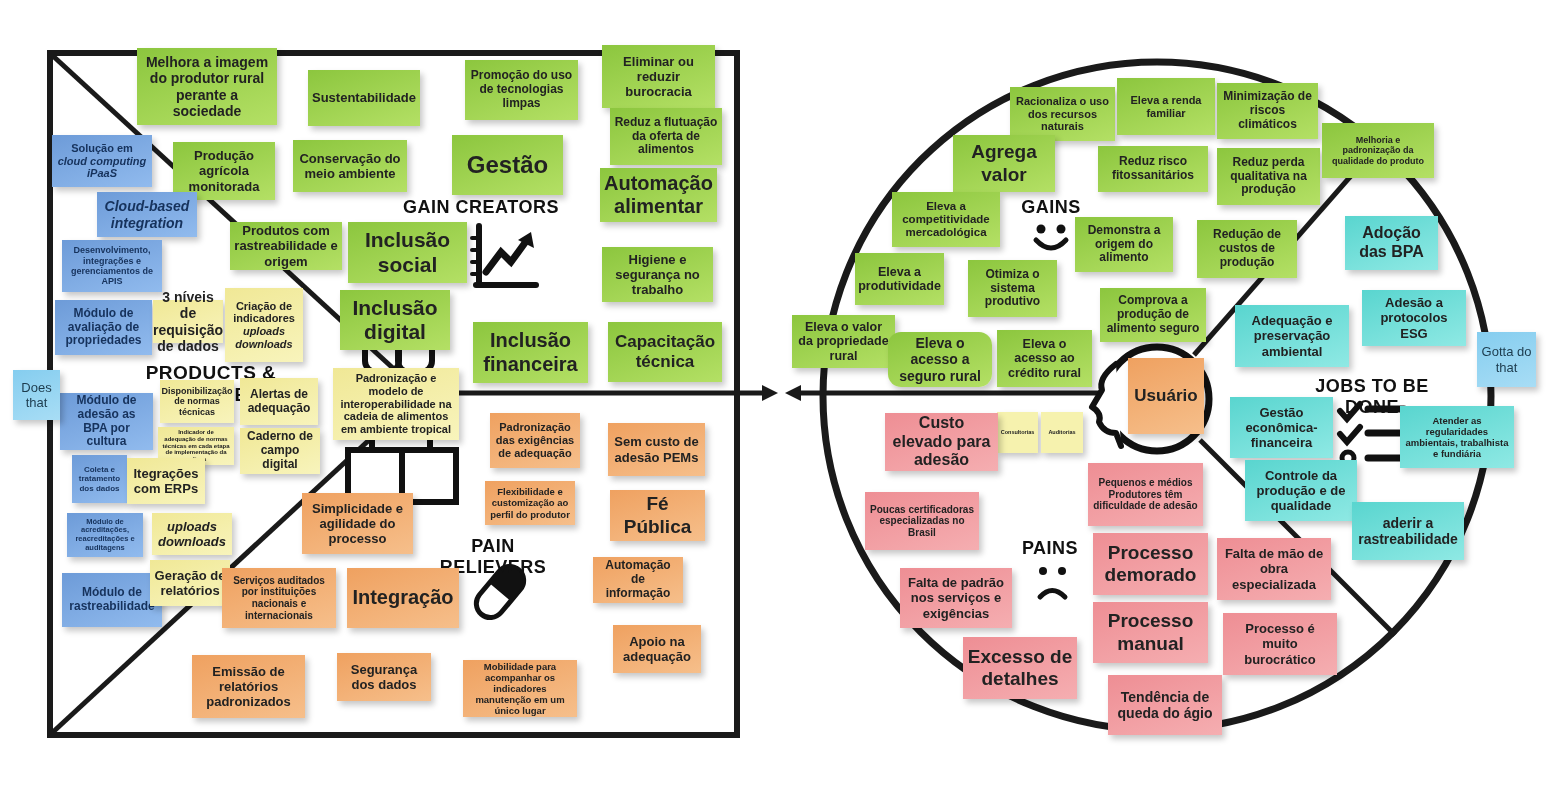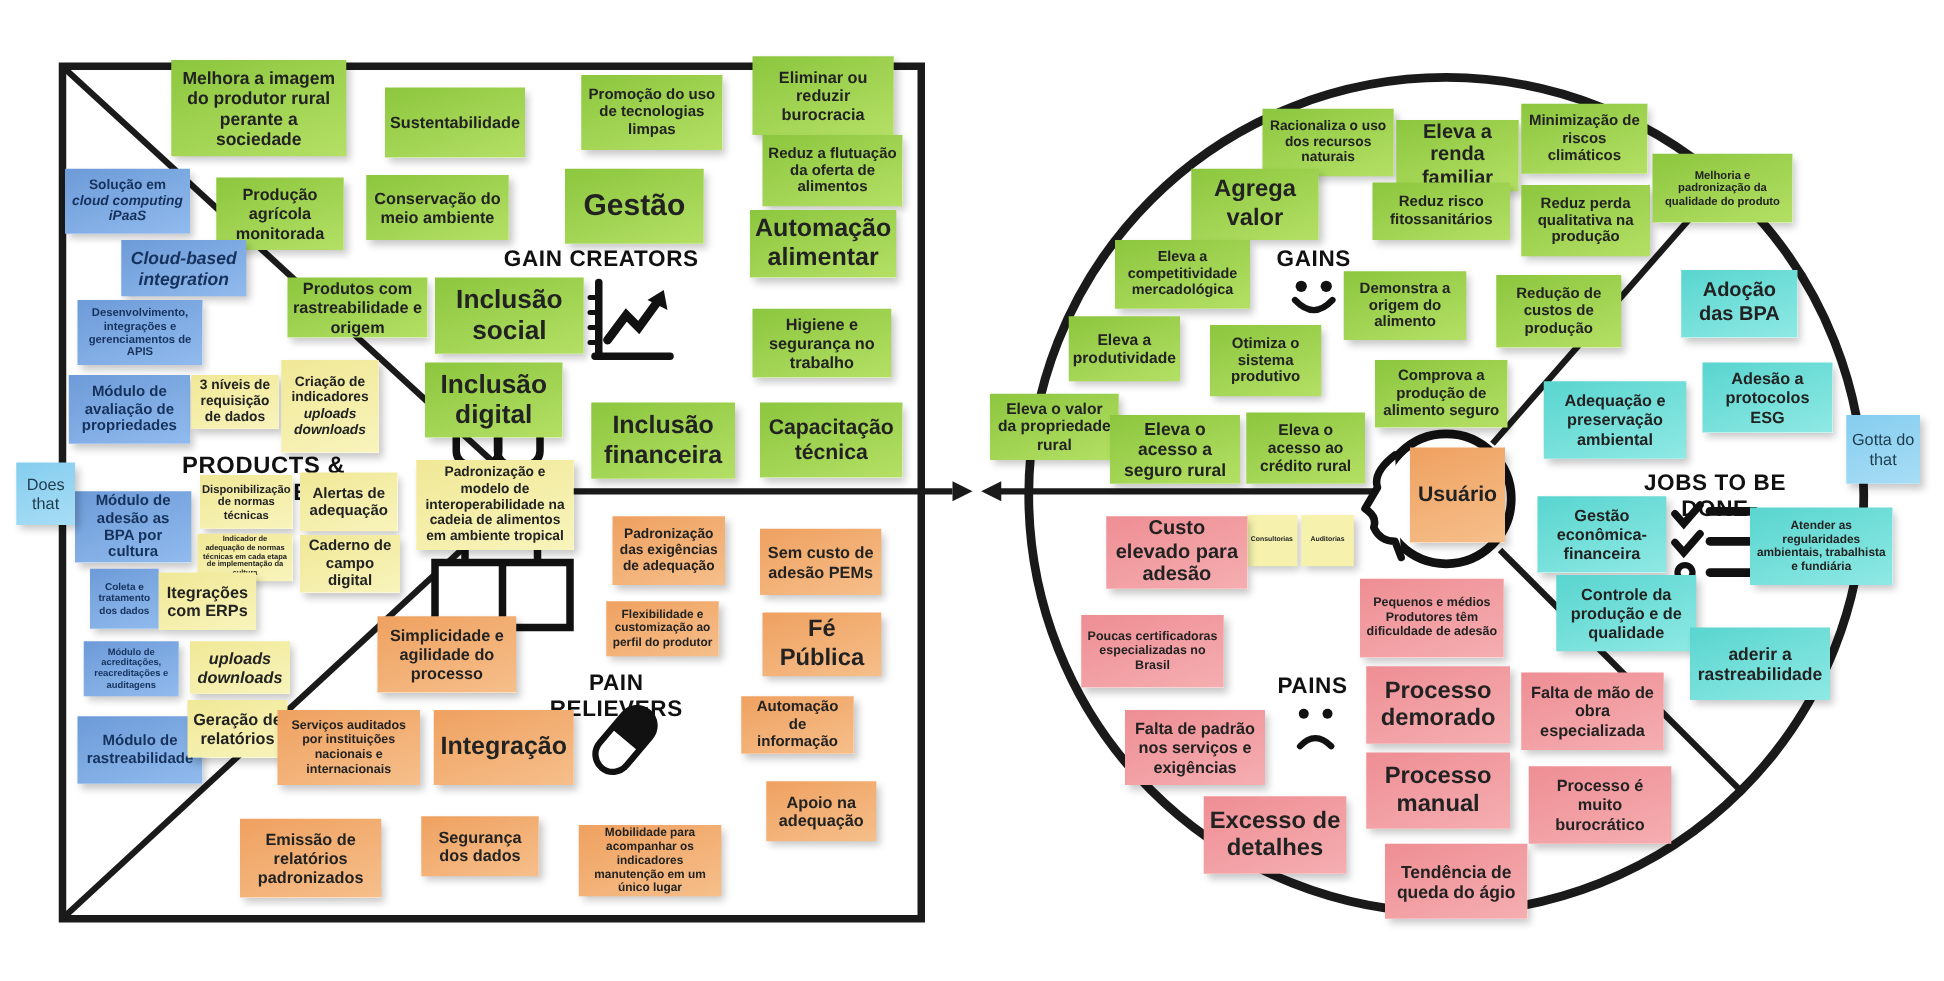--- a/index.html
+++ b/index.html
@@ -173,21 +173,21 @@
       </div>
       <div class="note blue" style="left: 67px; top: 513px; width: 76px; height: 44px; font-size: 7.5px;">
         <div><span>Módulo de acreditações, reacreditações e auditagens</span></div>
       </div>
       <div class="note blue" style="left: 62px; top: 573px; width: 100px; height: 54px; font-size: 12px;">
         <div><span>Módulo de rastreabilidade</span></div>
       </div>
       <div class="note sky" style="left: 13px; top: 370px; width: 47px; height: 50px; font-size: 13px; font-weight: 400;">
         <div><span>Does that</span></div>
       </div>
-      <div class="note yellow" style="left: 153px; top: 300px; width: 70px; height: 43px; font-size: 11px;">
+      <div class="note yellow" style="left: 153px; top: 300px; width: 70px; height: 43px; font-size: 14px;">
         <div><span>3 níveis de requisição de dados</span></div>
       </div>
       <div class="note yellow" style="left: 225px; top: 288px; width: 78px; height: 74px; font-size: 11px;">
         <div><span>Criação de indicadores</span><em> uploads downloads</em></div>
       </div>
       <div class="note yellow" style="left: 160px; top: 380px; width: 74px; height: 43px; font-size: 9px;">
         <div><span>Disponibilização de normas técnicas</span></div>
       </div>
       <div class="note yellow" style="left: 158px; top: 427px; width: 76px; height: 38px; font-size: 6px;">
         <div><span>Indicador de adequação de normas técnicas em cada etapa de implementação da cultura</span></div>
@@ -242,21 +242,21 @@
       </div>
       <div class="note orange" style="left: 337px; top: 653px; width: 94px; height: 48px; font-size: 13px;">
         <div><span>Segurança dos dados</span></div>
       </div>
       <div class="note orange" style="left: 463px; top: 660px; width: 114px; height: 57px; font-size: 9.5px;">
         <div><span>Mobilidade para acompanhar os indicadores manutenção em um único lugar</span></div>
       </div>
       <div class="note green" style="left: 1010px; top: 87px; width: 105px; height: 54px; font-size: 11px;">
         <div><span>Racionaliza o uso dos recursos naturais</span></div>
       </div>
-      <div class="note green" style="left: 1117px; top: 78px; width: 98px; height: 57px; font-size: 16px; margin-top: 18px;">
+      <div class="note green" style="left: 1117px; top: 78px; width: 98px; height: 57px; font-size: 11px;">
         <div><span>Eleva a renda familiar</span></div>
       </div>
       <div class="note green" style="left: 1217px; top: 83px; width: 101px; height: 56px; font-size: 12px;">
         <div><span>Minimização de riscos climáticos</span></div>
       </div>
       <div class="note green" style="left: 953px; top: 135px; width: 102px; height: 57px; font-size: 19px;">
         <div><span>Agrega valor</span></div>
       </div>
       <div class="note green" style="left: 1098px; top: 146px; width: 110px; height: 46px; font-size: 12px;">
         <div><span>Reduz risco fitossanitários</span></div>
@@ -281,21 +281,21 @@
       </div>
       <div class="note green" style="left: 968px; top: 260px; width: 89px; height: 57px; font-size: 12px;">
         <div><span>Otimiza o sistema produtivo</span></div>
       </div>
       <div class="note green" style="left: 1100px; top: 288px; width: 106px; height: 54px; font-size: 12px;">
         <div><span>Comprova a produção de alimento seguro</span></div>
       </div>
       <div class="note green" style="left: 792px; top: 315px; width: 103px; height: 53px; font-size: 12.5px;">
         <div><span>Eleva o valor da propriedade rural</span></div>
       </div>
-      <div class="note green" style="left: 888px; top: 332px; width: 104px; height: 55px; font-size: 14px;">
+      <div class="note green" style="left: 888px; top: 332px; width: 104px; height: 55px; font-size: 14px; border-radius: 13px;">
         <div><span>Eleva o acesso a seguro rural</span></div>
       </div>
       <div class="note green" style="left: 997px; top: 330px; width: 95px; height: 57px; font-size: 12.5px;">
         <div><span>Eleva o acesso ao crédito rural</span></div>
       </div>
       <div class="note teal" style="left: 1345px; top: 216px; width: 93px; height: 54px; font-size: 16px;">
         <div><span>Adoção das BPA</span></div>
       </div>
       <div class="note teal" style="left: 1362px; top: 290px; width: 104px; height: 56px; font-size: 13px;">
         <div><span>Adesão a protocolos ESG</span></div>

